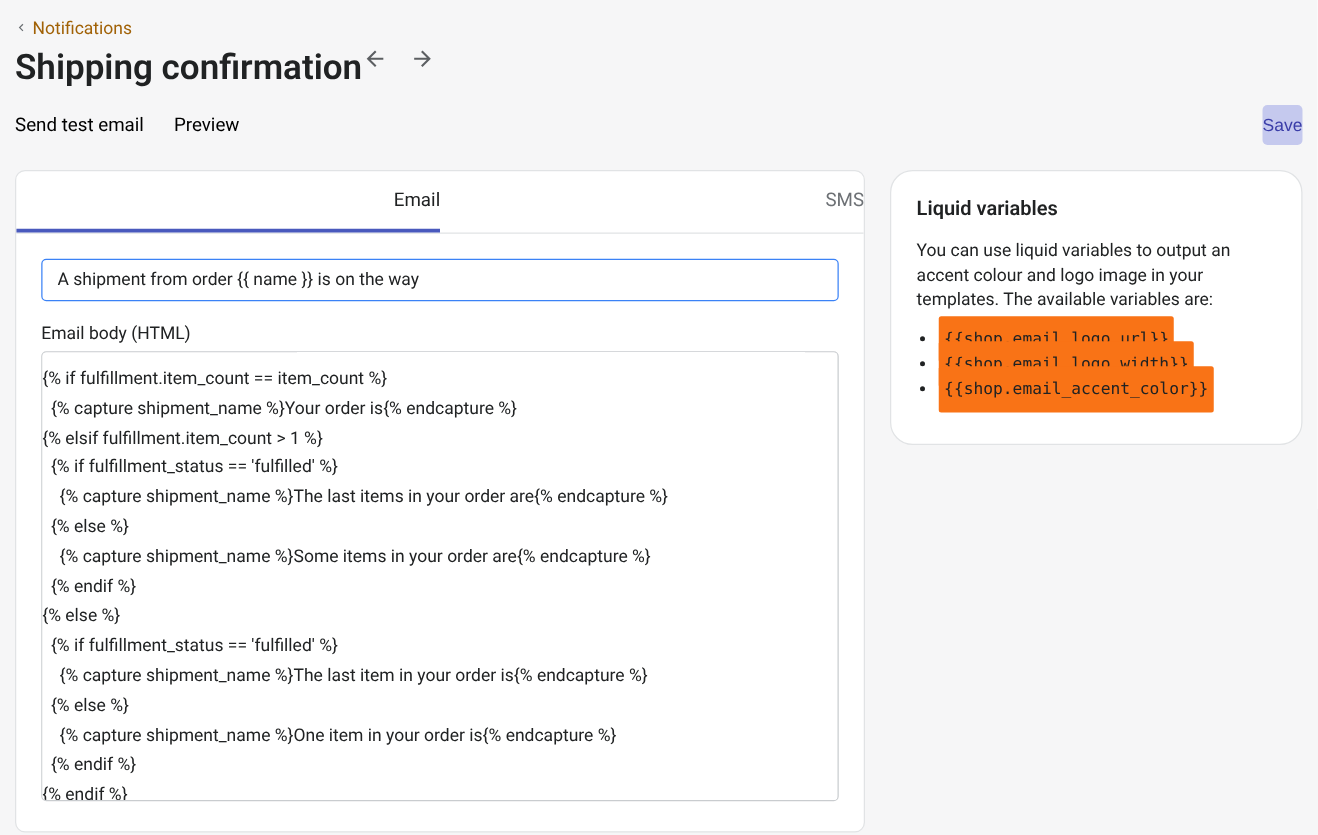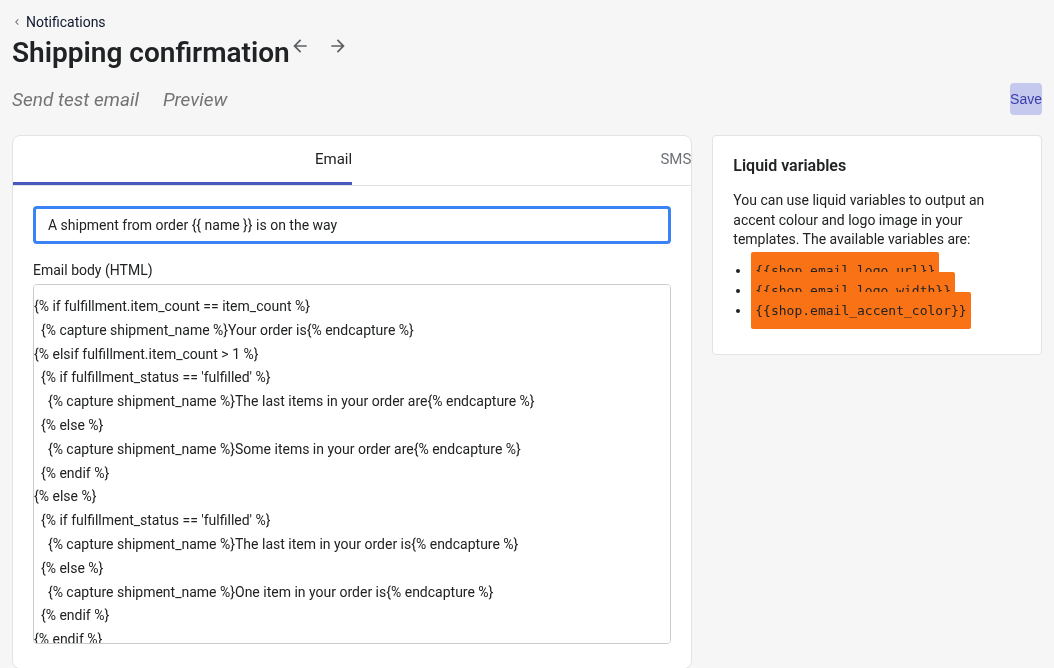--- a/index.html
+++ b/index.html
@@ -11,21 +11,21 @@
       height: 668px;
       overflow: hidden;
     }
     .page {
       padding: 12px 12px 0 12px;
     }
     .breadcrumb {
       display: inline-flex;
       align-items: center;
       gap: 4px;
-      color: #0f172a;
+      color: #a16207;
       font-size: 14px;
       cursor: pointer;
       margin-bottom: 6px;
     }
     .breadcrumb svg { fill: #6d7175; }
     .header-row {
       display: flex;
       align-items: flex-start;
     }
     .page-title {
@@ -48,24 +48,23 @@
       display: flex;
       justify-content: space-between;
       align-items: center;
       margin-bottom: 20px;
     }
     .action-links {
       display: flex;
       gap: 24px;
     }
     .action-link {
-      color: #737373;
-      font-size: 19px;
-      cursor: pointer;
-      font-style: italic;
+      color: #000000;
+      font-size: 15px;
+      cursor: pointer;
     }
     .save-button {
       background: #c5c9ee;
       color: #3a3da8;
       border: none;
       padding: 8px 0;
       border-radius: 4px;
       font-size: 14px;
       font-weight: 500;
       cursor: pointer;
@@ -104,21 +103,21 @@
     }
     .field-label {
       font-size: 14px;
       color: #202223;
       margin-bottom: 6px;
       display: block;
     }
     .text-input {
       width: 100%;
       padding: 8px 12px;
-      border: 3px solid #3b82f6;
+      border: 1px solid #3b82f6;
       border-radius: 4px;
       font-size: 14px;
       font-family: inherit;
       color: #202223;
     }
     .field-group { margin-bottom: 18px; }
     .code-textarea {
       width: 100%;
       padding: 10px 0;
       border: 1px solid #c9cccf;
@@ -128,21 +127,21 @@
       color: #202223;
       line-height: 1.7;
       white-space: pre;
       overflow: auto;
       resize: none;
       height: 360px;
     }
     .side-card {
       background: #fff;
       border: 1px solid #e1e3e5;
-      border-radius: 4px;
+      border-radius: 18px;
       width: 330px;
       padding: 20px;
     }
     .side-title {
       font-size: 16px;
       font-weight: 600;
       margin-bottom: 16px;
     }
     .side-desc {
       font-size: 14px;

